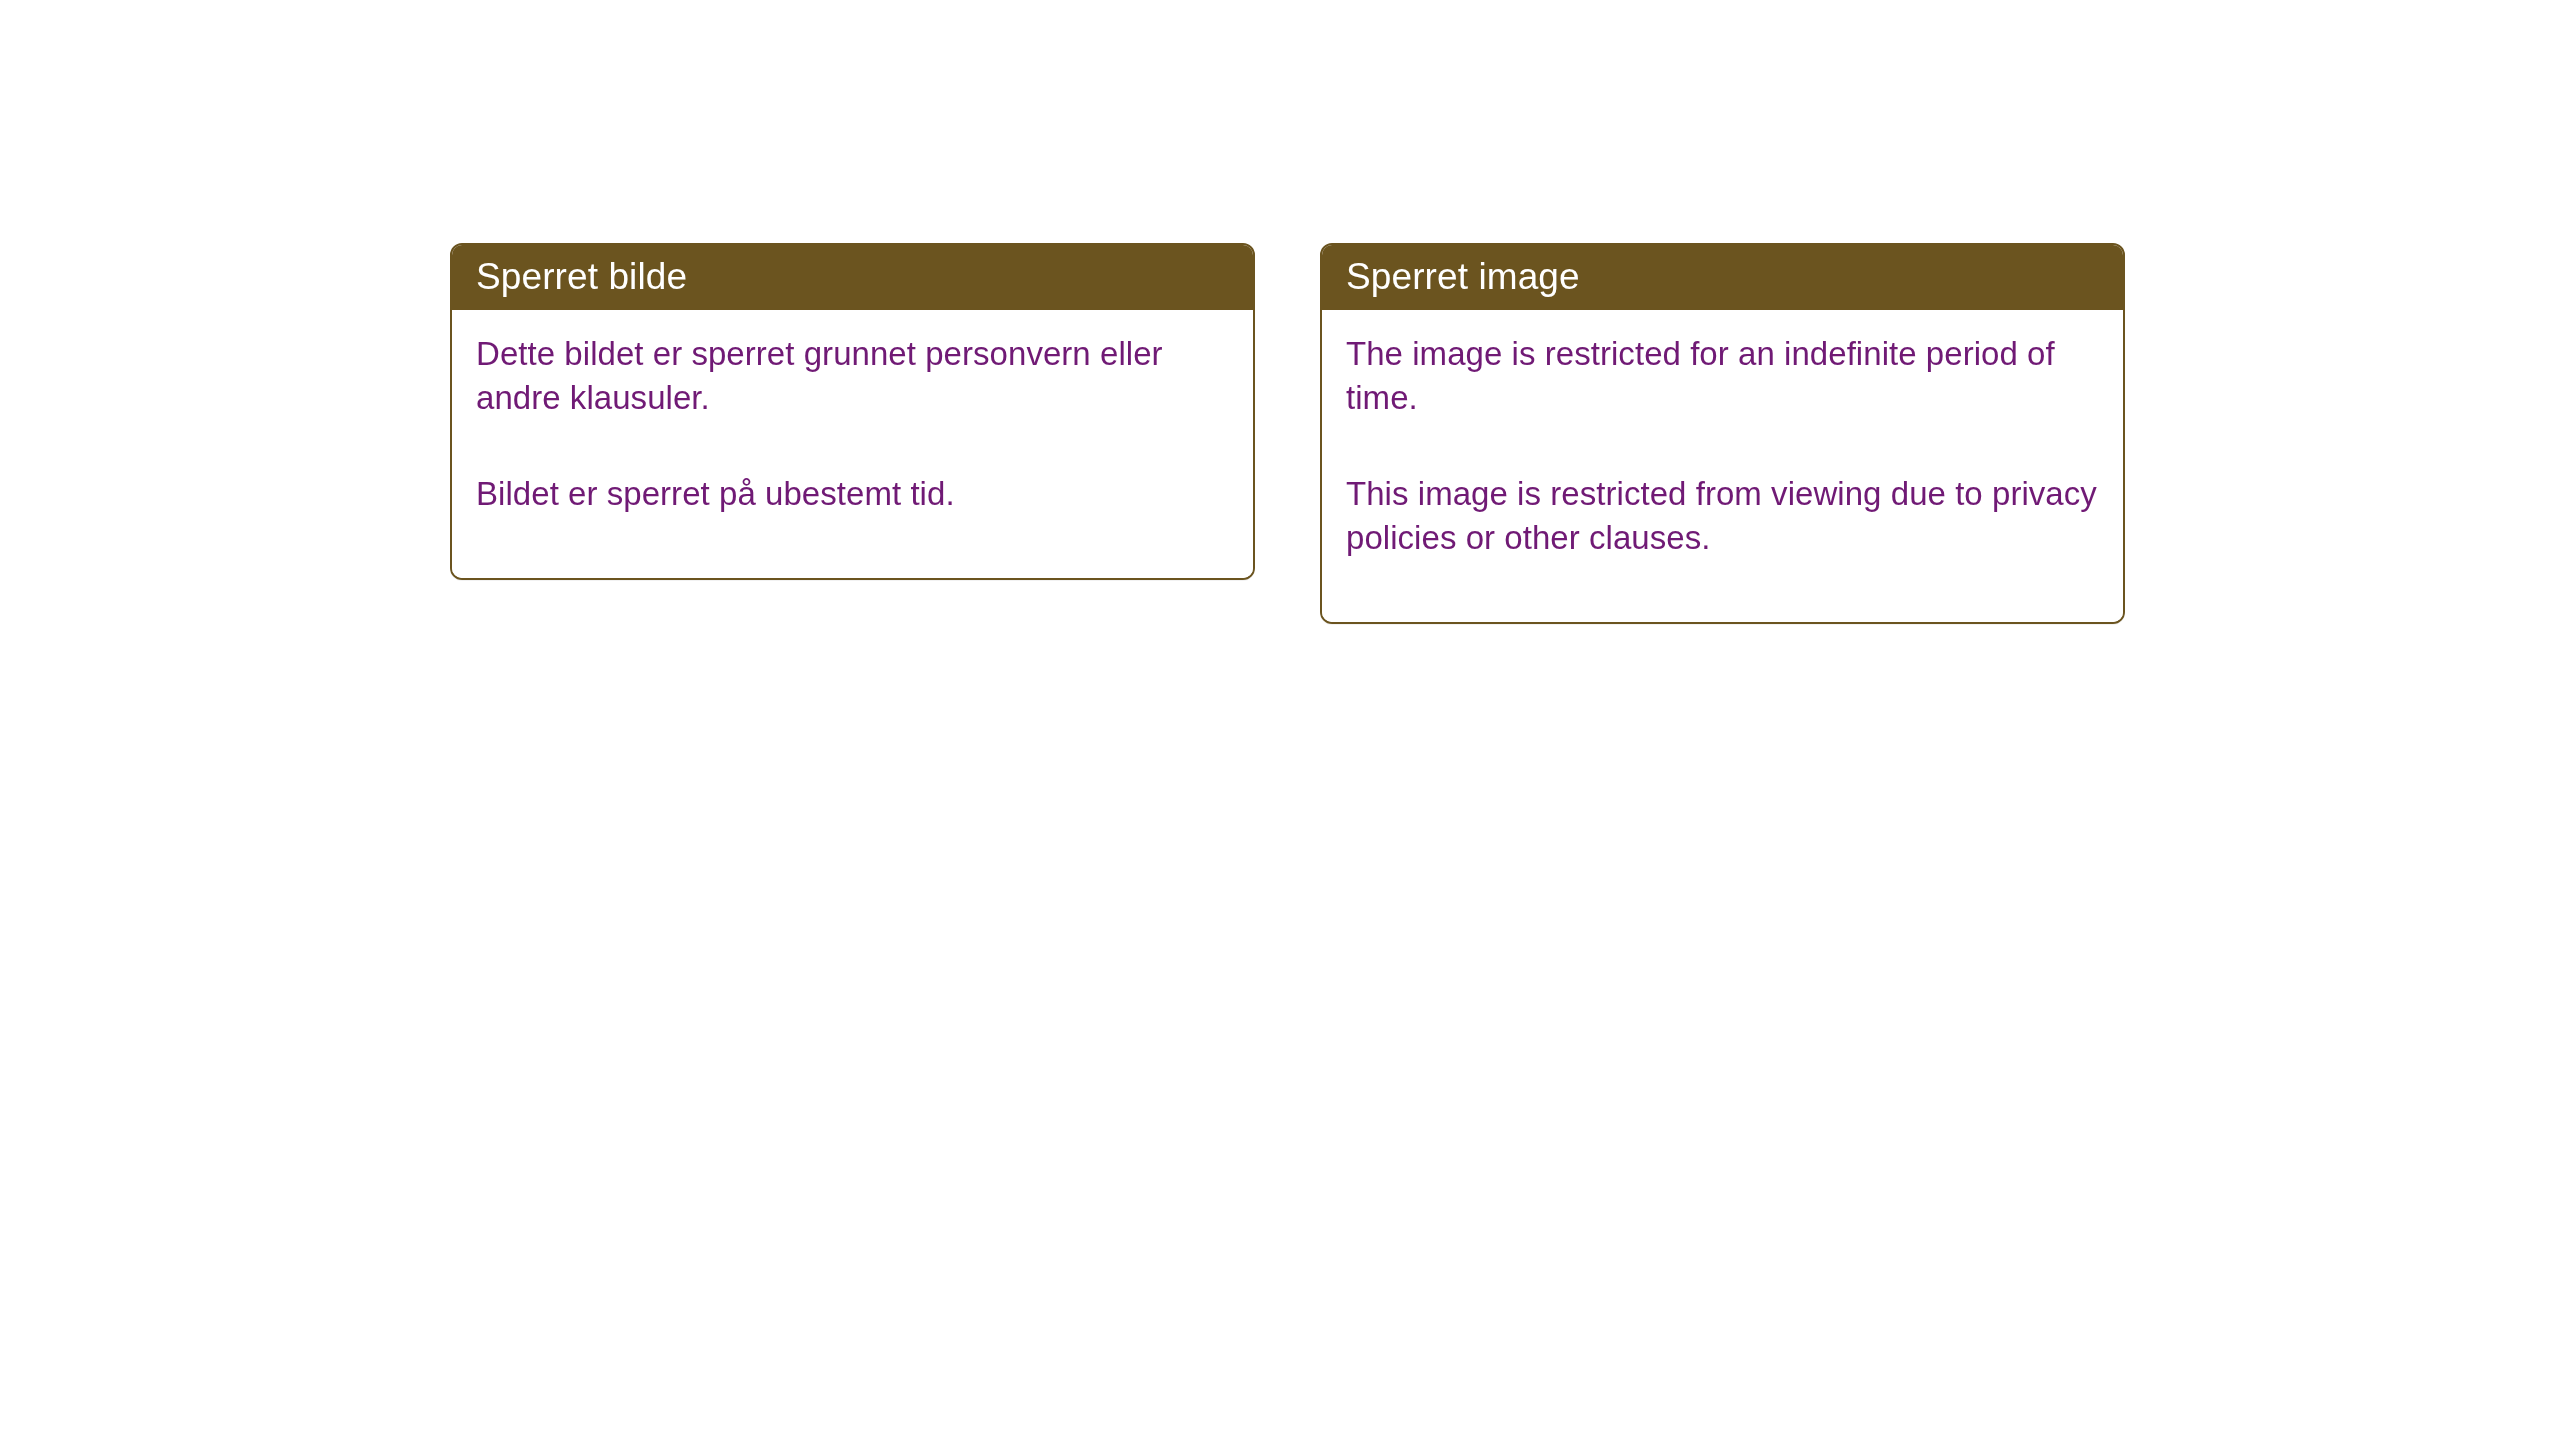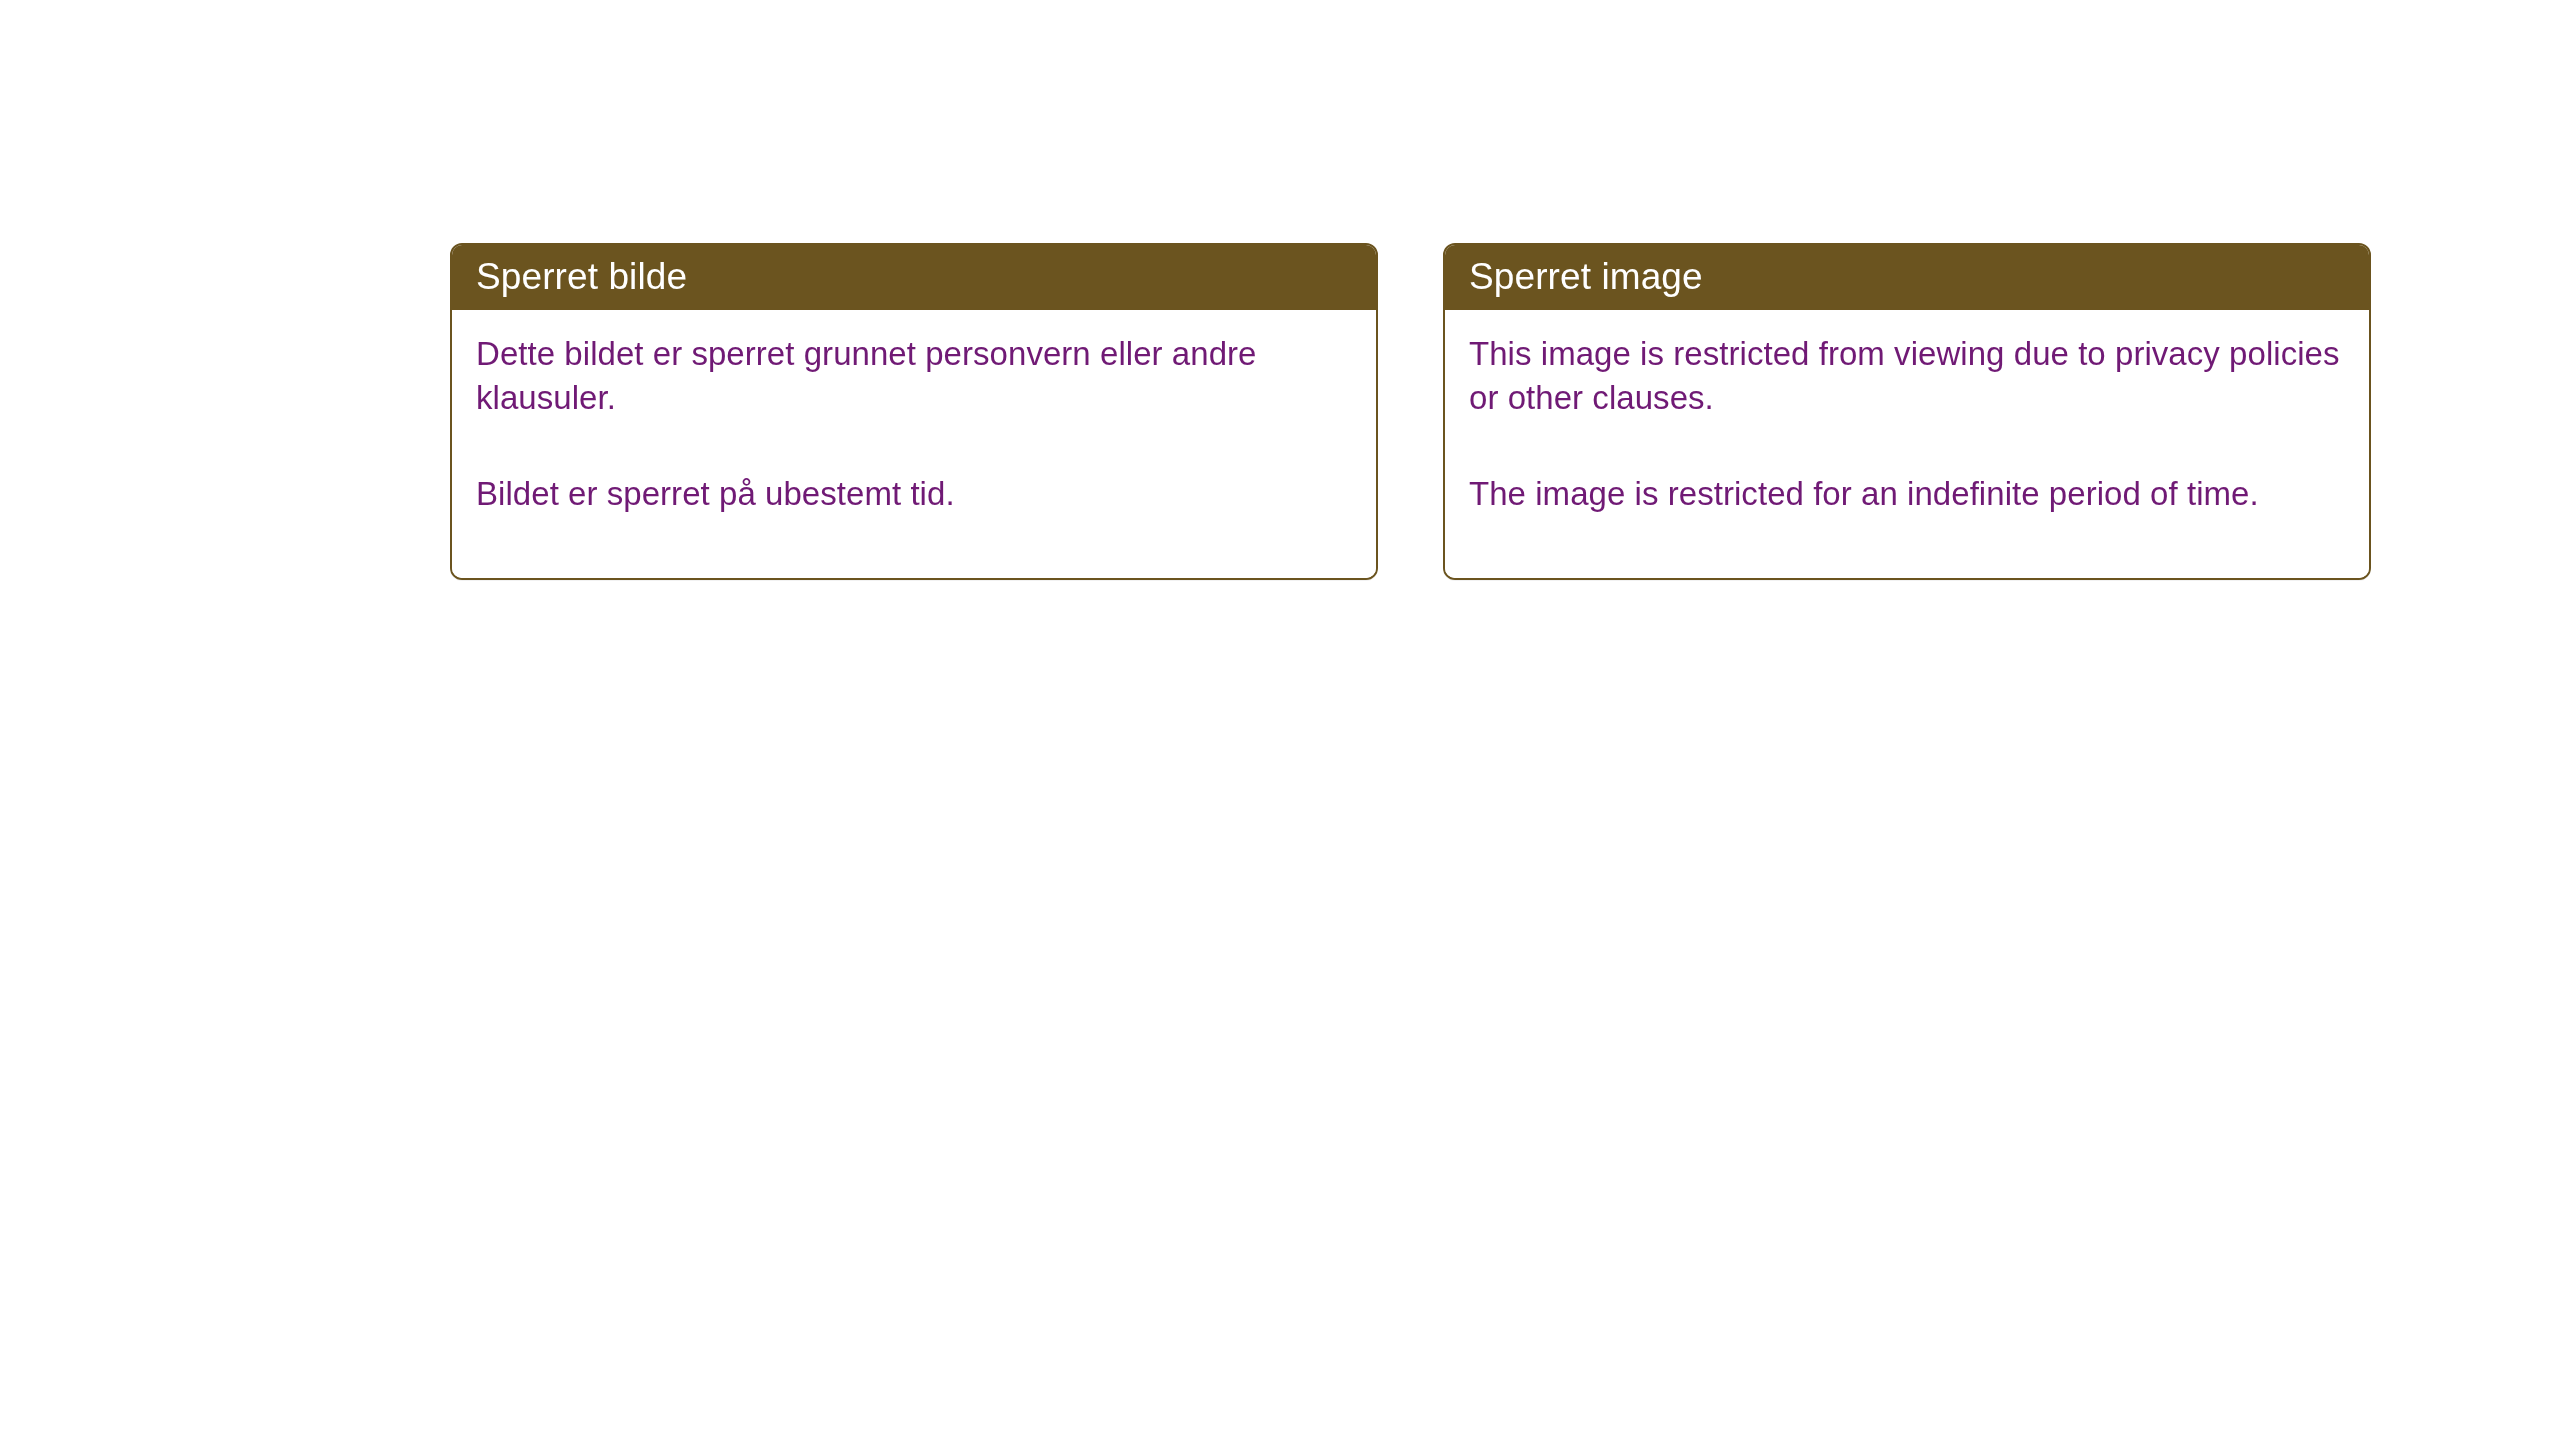--- a/index.html
+++ b/index.html
@@ -26,21 +26,21 @@
     position: absolute;
     left: 450px;
     top: 243px;
     display: flex;
     flex-direction: row;
     align-items: flex-start;
     gap: 65px;
   }
 
   .notice-card {
-    width: 928px;
+    width: 805px;
     background: #ffffff;
     border: 2px solid #6B541F;
     border-radius: 12px;
     box-sizing: border-box;
     overflow: hidden;
     box-shadow: 0 1px 0 rgba(0,0,0,0.05);
   }
 
   .card-header {
     background: #6B541F;
@@ -83,19 +83,19 @@
       <div class="card-header">Sperret bilde</div>
       <div class="card-body">
         <p>Dette bildet er sperret grunnet personvern eller andre klausuler.</p>
         <p>Bildet er sperret på ubestemt tid.</p>
       </div>
     </div>
 
     <div class="notice-card">
       <div class="card-header">Sperret image</div>
       <div class="card-body">
+        <p>The image is restricted for an indefinite period of time.</p>
         <p>This image is restricted from viewing due to privacy policies or other clauses.</p>
-        <p>The image is restricted for an indefinite period of time.</p>
       </div>
     </div>
 
   </div>
 </div>
 
 </body></html>

